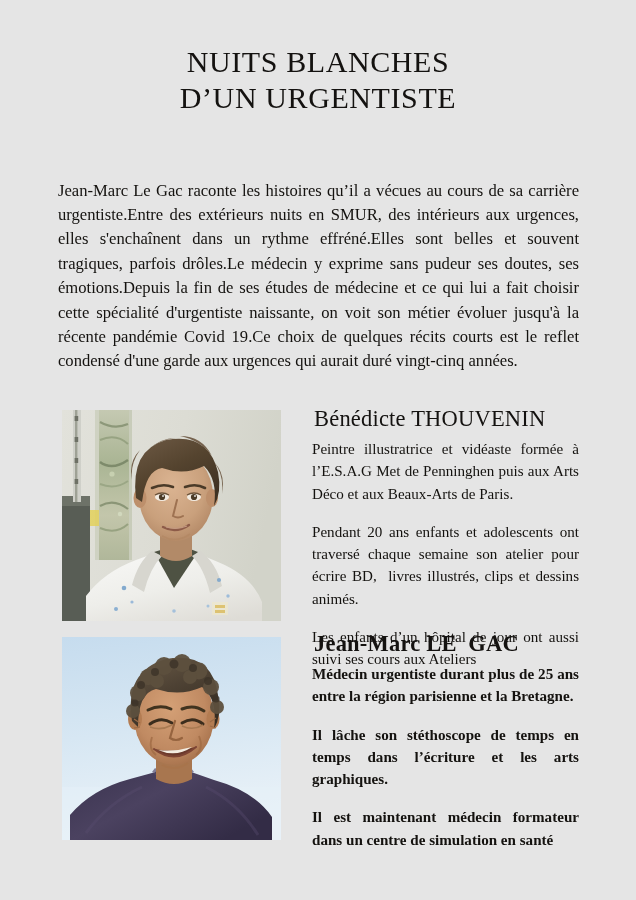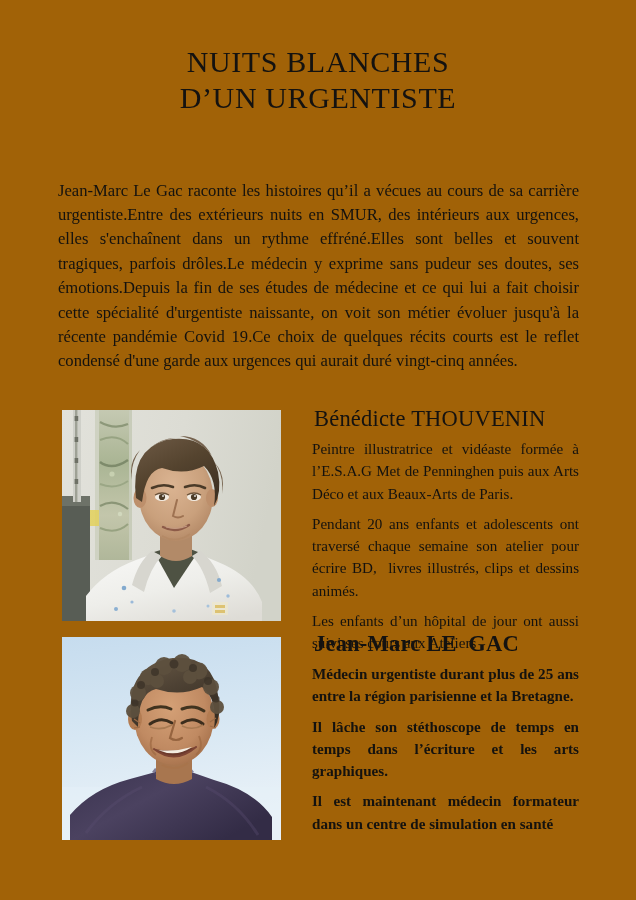--- a/index.html
+++ b/index.html
@@ -5,21 +5,21 @@
 <style>
   html, body {
     margin: 0;
     padding: 0;
     background: #ffffff;
   }
   .page {
     position: relative;
     width: 636px;
     height: 900px;
-    background: #a16207;
+    background: #e5e5e5;
     overflow: hidden;
     font-family: "Liberation Serif", "DejaVu Serif", serif;
     color: #12100f;
     box-sizing: border-box;
   }
 
   
   .title-block {
     position: absolute;
     left: 0;
@@ -80,21 +80,21 @@
   .author-para {
     display: block;
     font-size: 15.1px;
     line-height: 22.3px;
     text-align: justify;
     text-justify: inter-word;
     color: #14120f;
     margin: 0;
     white-space: pre-wrap;
   }
-  .author-para + .author-para { margin-top: 8px; }
+  .author-para + .author-para { margin-top: 16px; }
 
   
   #author-0 { left: 0; top: 398px; width: 636px; height: 228px; }
   #author-0 .author-photo { top: 12px; width: 219px; height: 211px; }
   #author-0 .author-text  { top: 7px; }
 
   #author-1 { left: 0; top: 630px; width: 636px; height: 215px; }
   #author-1 .author-photo { top: 7px; width: 219px; height: 203px; }
   #author-1 .author-text  { top: 0px; font-weight: bold; }
 </style>

